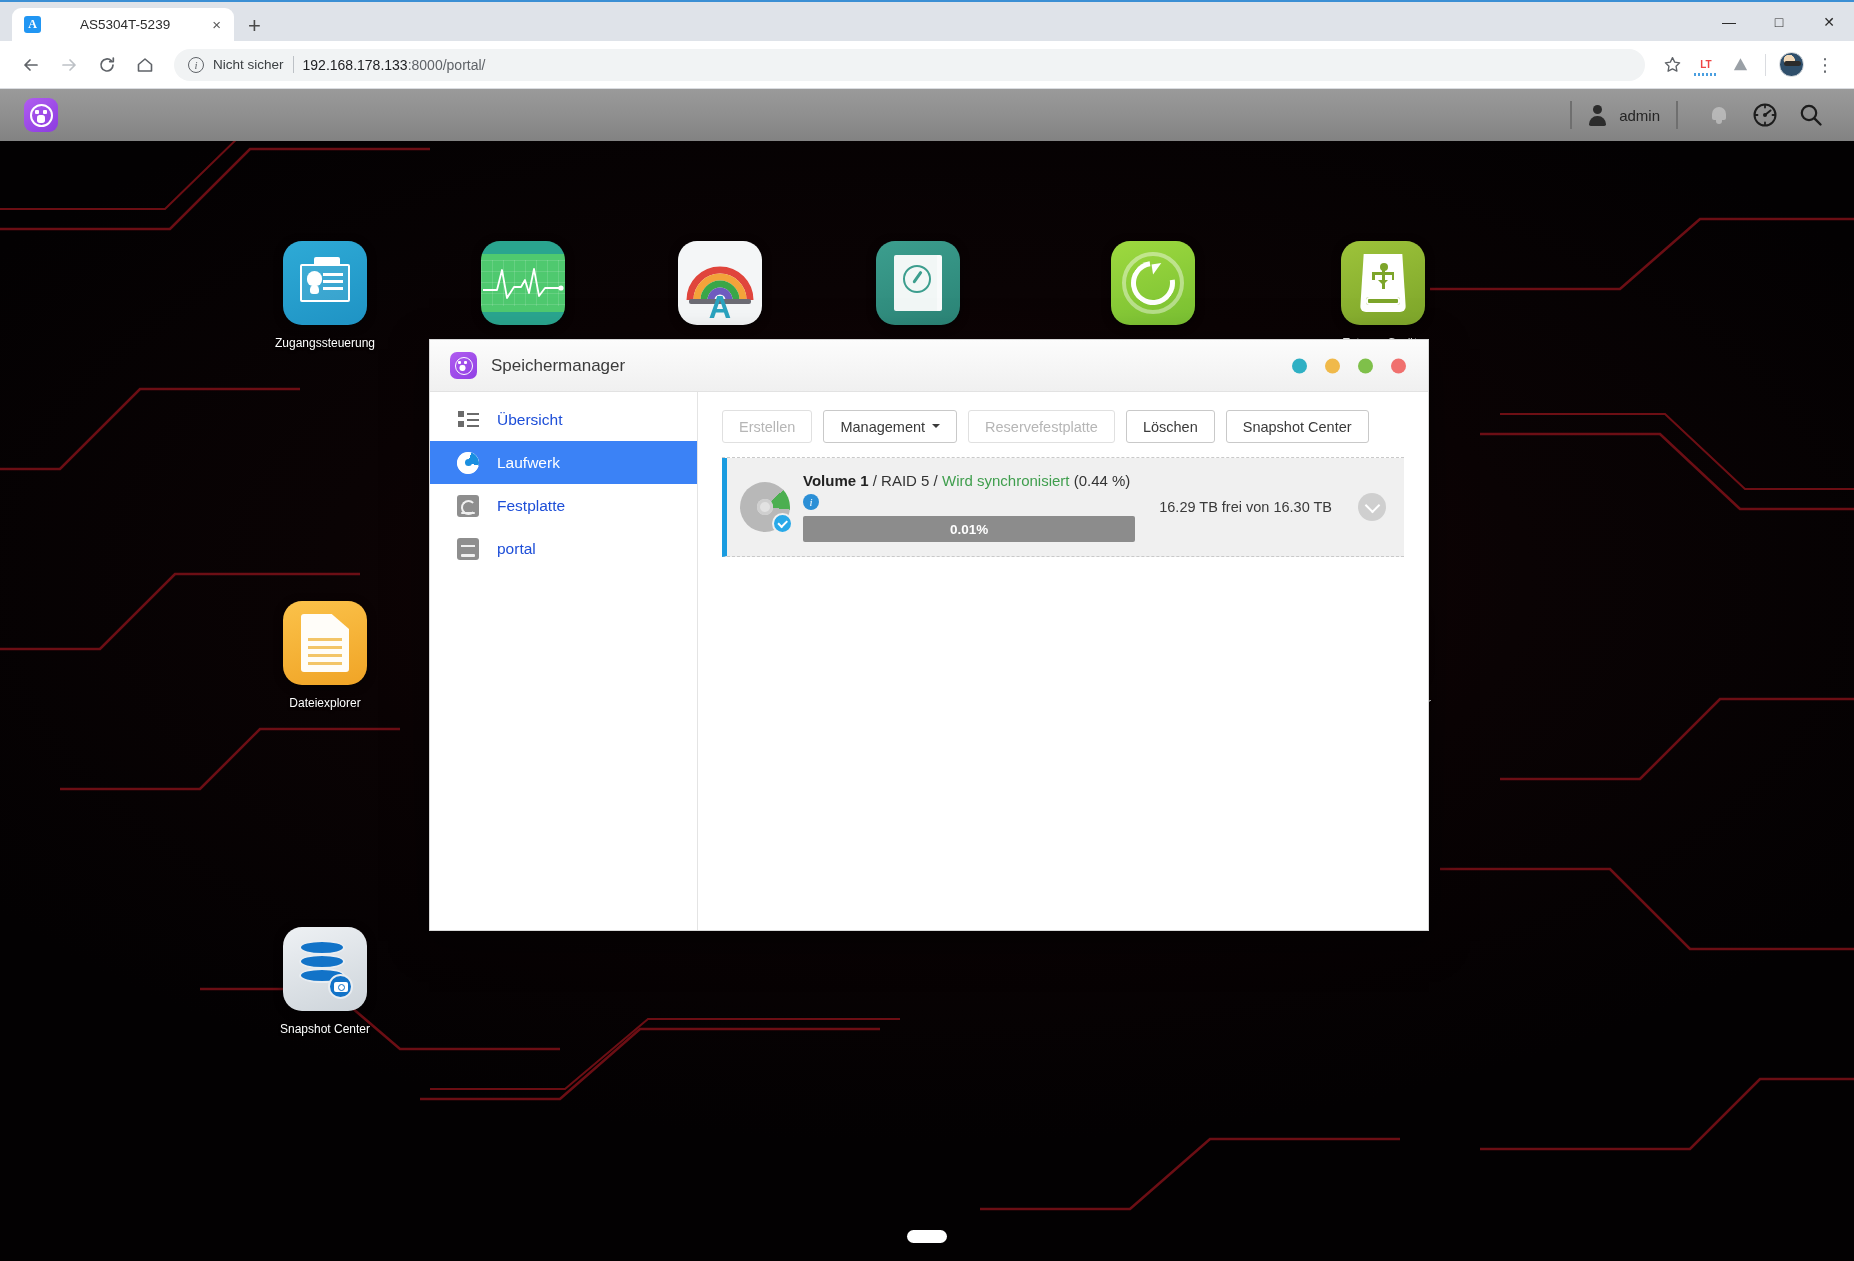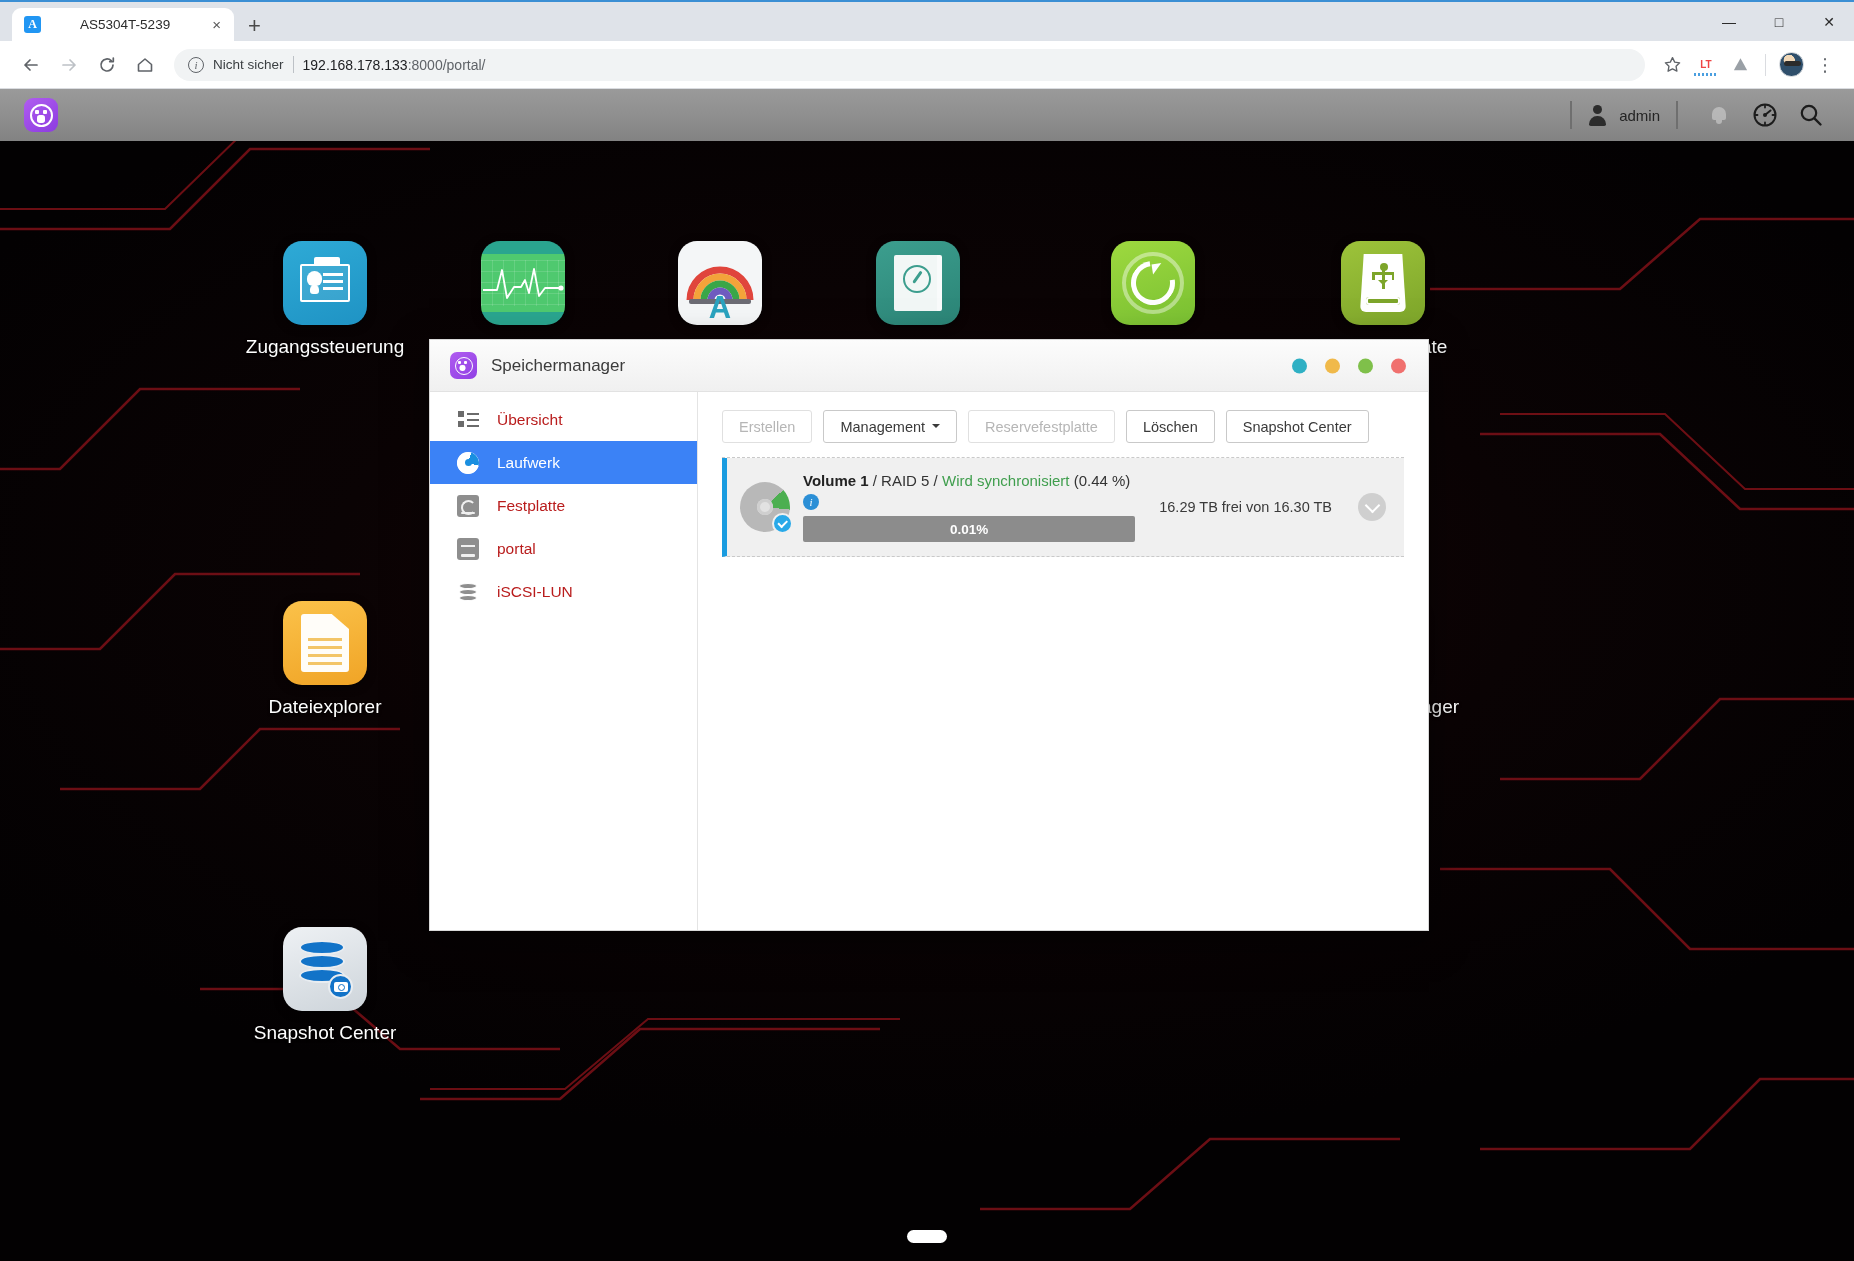--- a/index.html
+++ b/index.html
@@ -189,21 +189,21 @@
     display: flex; flex-direction: column; align-items: center;
     cursor: pointer; z-index: 5;
   }
   .di-tile {
     width: 84px; height: 84px; border-radius: 19px;
     display: flex; align-items: center; justify-content: center;
     position: relative; overflow: hidden;
     box-shadow: 0 2px 9px rgba(0,0,0,.55);
   }
   .di-label {
-    margin-top: 11px; font-size: 19px; color: #fff;
+    margin-top: 11px; font-size: 12px; color: #fff;
     text-shadow: 0 1px 3px rgba(0,0,0,.9);
     text-align: center; white-space: nowrap;
   }
 
   
   .t-access { background: linear-gradient(160deg,#2eaad6,#1f93c4); }
   .t-monitor { background: linear-gradient(180deg,#2aa58f 0 16%,#4fc96f 16% 84%,#2aa58f 84%); }
   .t-backup { background: linear-gradient(160deg,#3c9e8e,#2b8476); }
   .t-restore { background: linear-gradient(160deg,#9ed93f,#79c032); }
   .t-external { background: linear-gradient(160deg,#9dc33a,#7da52a); }
@@ -330,21 +330,21 @@
 
   .sm-sidebar {
     width: 268px; background: #fff;
     border-right: 1px solid #e4e4e4;
     flex-shrink: 0;
     padding-top: 6px;
   }
   .sm-navitem {
     height: 43px; display: flex; align-items: center;
     padding-left: 27px; gap: 18px;
-    font-size: 15.5px; color: #b91c1c;
+    font-size: 15.5px; color: #1d4ed8;
     cursor: pointer;
   }
   .sm-navitem.active { background: #3b82f6; color: #fff; }
   .sm-navicon { width: 22px; height: 22px; flex-shrink: 0; position: relative; }
 
   .ic-overview .ov-sq { position:absolute; width:6px; height:6px; background:#6b6b6b; left:1px; }
   .ic-overview .ov-ln { position:absolute; height:2.5px; background:#6b6b6b; left:10px; width:12px; }
 
   .ic-volume { border-radius:50%; background:#fff; overflow:hidden; }
   .sm-navitem.active .ic-volume { background:#fff; }
@@ -715,28 +715,20 @@
         <div class="sm-navitem">
           <div class="sm-navicon ic-hdd"></div>
           <span>Festplatte</span>
         </div>
 
         <div class="sm-navitem">
           <div class="sm-navicon ic-iscsi"></div>
           <span>portal</span>
         </div>
 
-        <div class="sm-navitem">
-          <div class="sm-navicon ic-lun">
-            <div class="lun-d" style="top:2px;"></div>
-            <div class="lun-d" style="top:8px;"></div>
-            <div class="lun-d" style="top:14px;"></div>
-          </div>
-          <span>iSCSI-LUN</span>
-        </div>
       </div>
 
       <div class="sm-content">
         <div class="sm-toolbar">
           <div class="sm-btn disabled">
             <span>Erstellen</span>
           </div>
           <div class="sm-btn">
             <span>Management</span>
             <span class="caret"></span>

